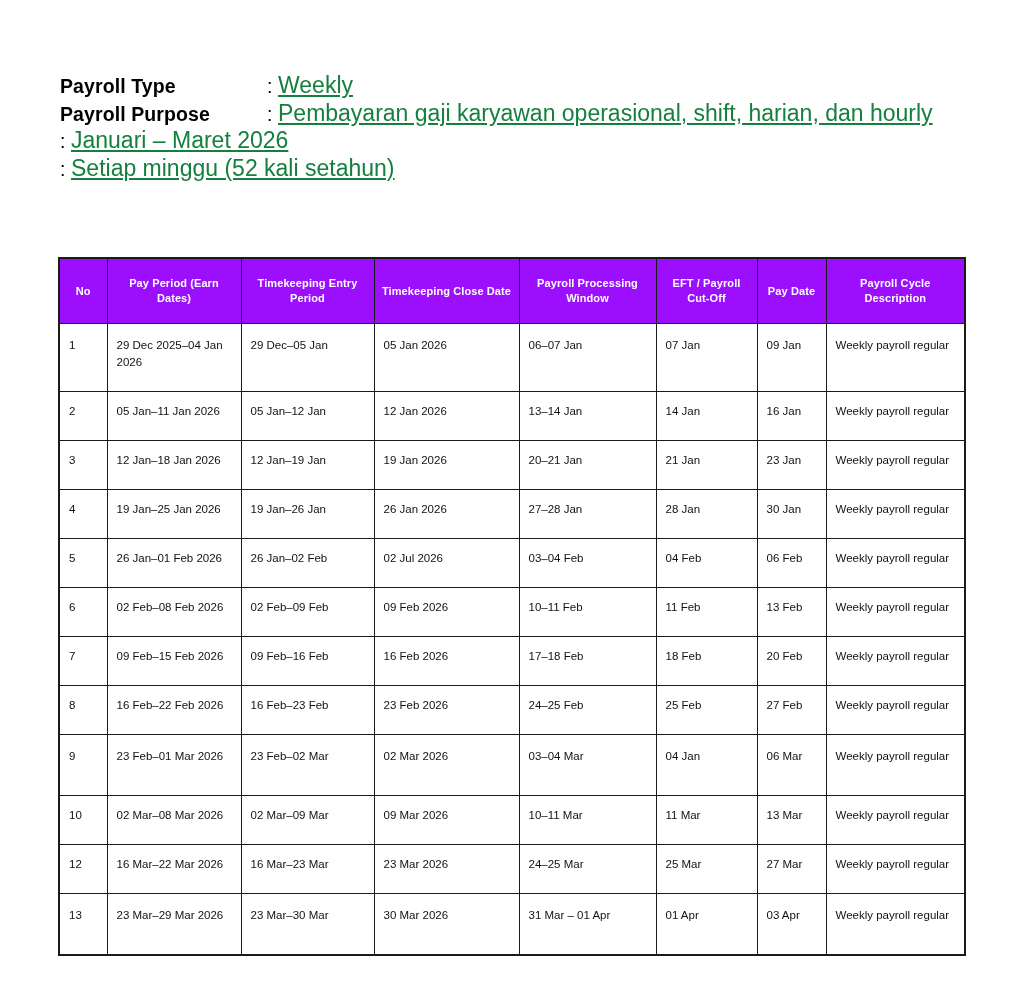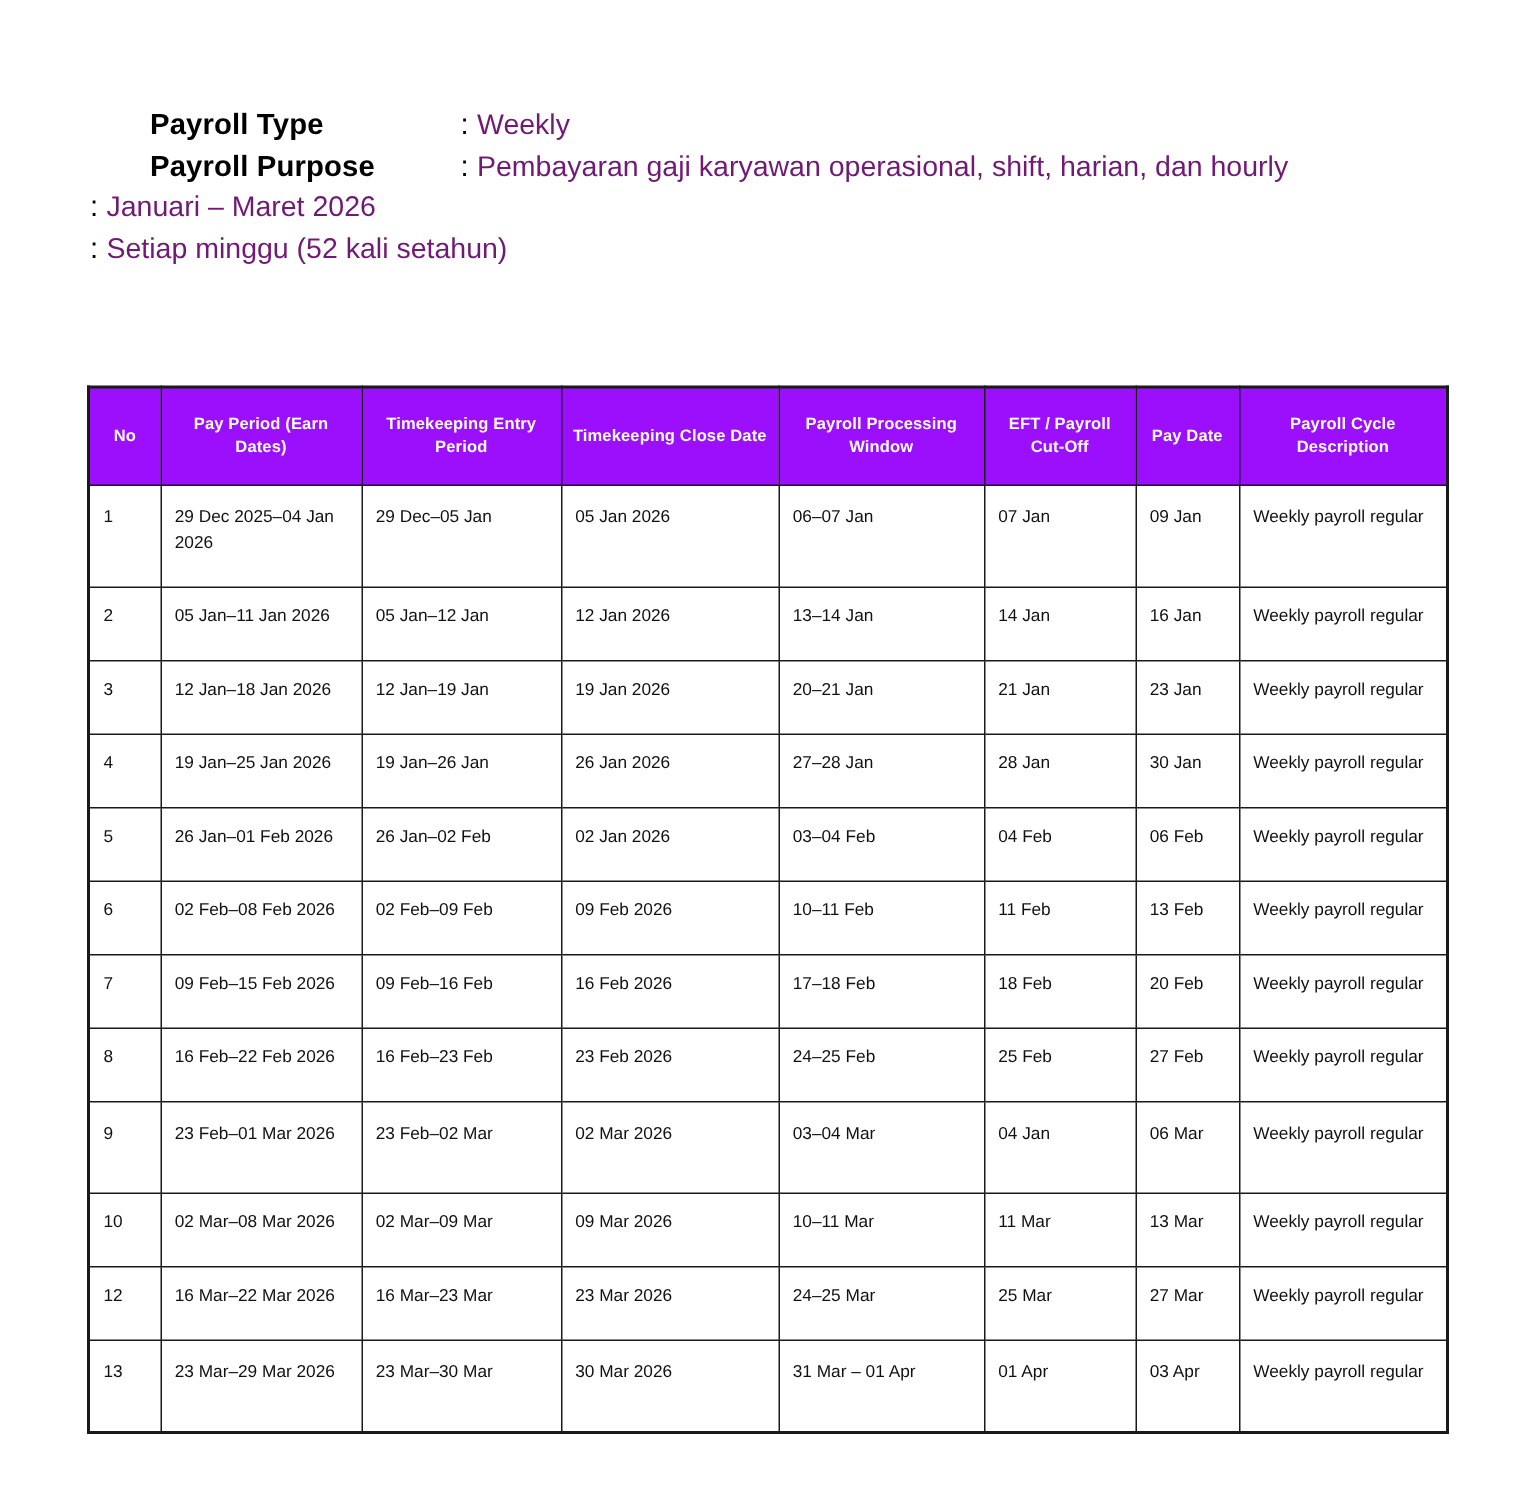--- a/index.html
+++ b/index.html
@@ -35,31 +35,31 @@
     height: 27.5px;
     white-space: nowrap;
   }
   .meta-label {
     width: 207px;
     flex: 0 0 207px;
     font-size: 19.5px;
     font-weight: bold;
     letter-spacing: 0.1px;
     color: #000;
-    margin-left: 40px;
   }
   .meta-sep {
     flex: 0 0 11px;
     font-size: 19.5px;
     font-weight: 400;
   }
   .meta-value {
-    font-size: 19px;
+    font-size: 23px;
     font-weight: 400;
-    color: #701a75;
+    color: #15803d;
+    text-decoration: underline;
   }
 
   
   .table-wrap {
     position: absolute;
     left: 58px;
     top: 257px;
     width: 896px;
   }
   table.schedule {
@@ -208,21 +208,21 @@
             <td class="c-close">26 Jan 2026</td>
             <td class="c-window">27–28 Jan</td>
             <td class="c-cutoff">28 Jan</td>
             <td class="c-paydate">30 Jan</td>
             <td class="c-desc">Weekly payroll regular</td>
           </tr>
           <tr>
             <td class="c-no">5</td>
             <td class="c-period">26 Jan–01 Feb 2026</td>
             <td class="c-entry">26 Jan–02 Feb</td>
-            <td class="c-close">02 Jan 2026</td>
+            <td class="c-close">02 Jul 2026</td>
             <td class="c-window">03–04 Feb</td>
             <td class="c-cutoff">04 Feb</td>
             <td class="c-paydate">06 Feb</td>
             <td class="c-desc">Weekly payroll regular</td>
           </tr>
           <tr>
             <td class="c-no">6</td>
             <td class="c-period">02 Feb–08 Feb 2026</td>
             <td class="c-entry">02 Feb–09 Feb</td>
             <td class="c-close">09 Feb 2026</td>

